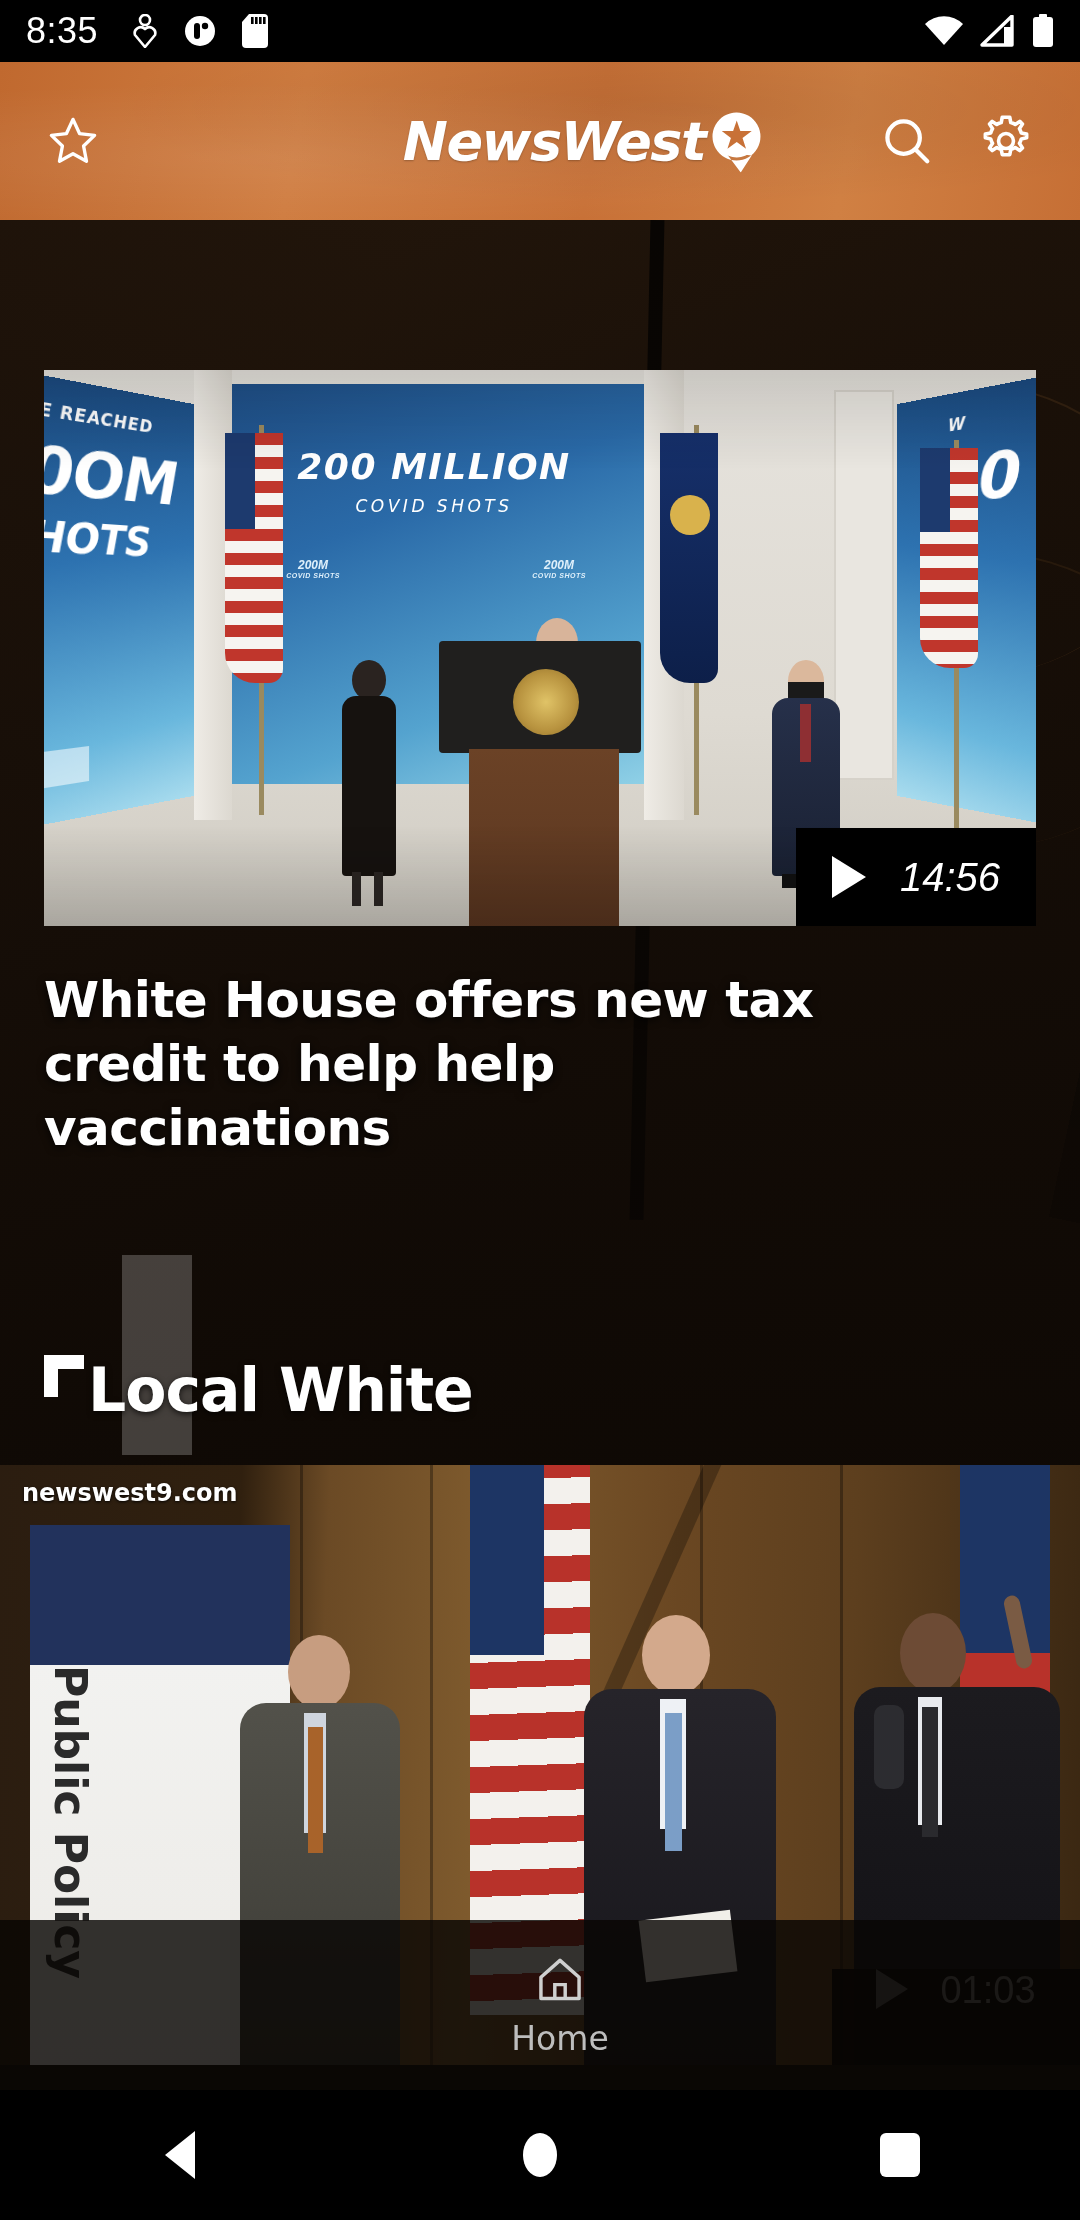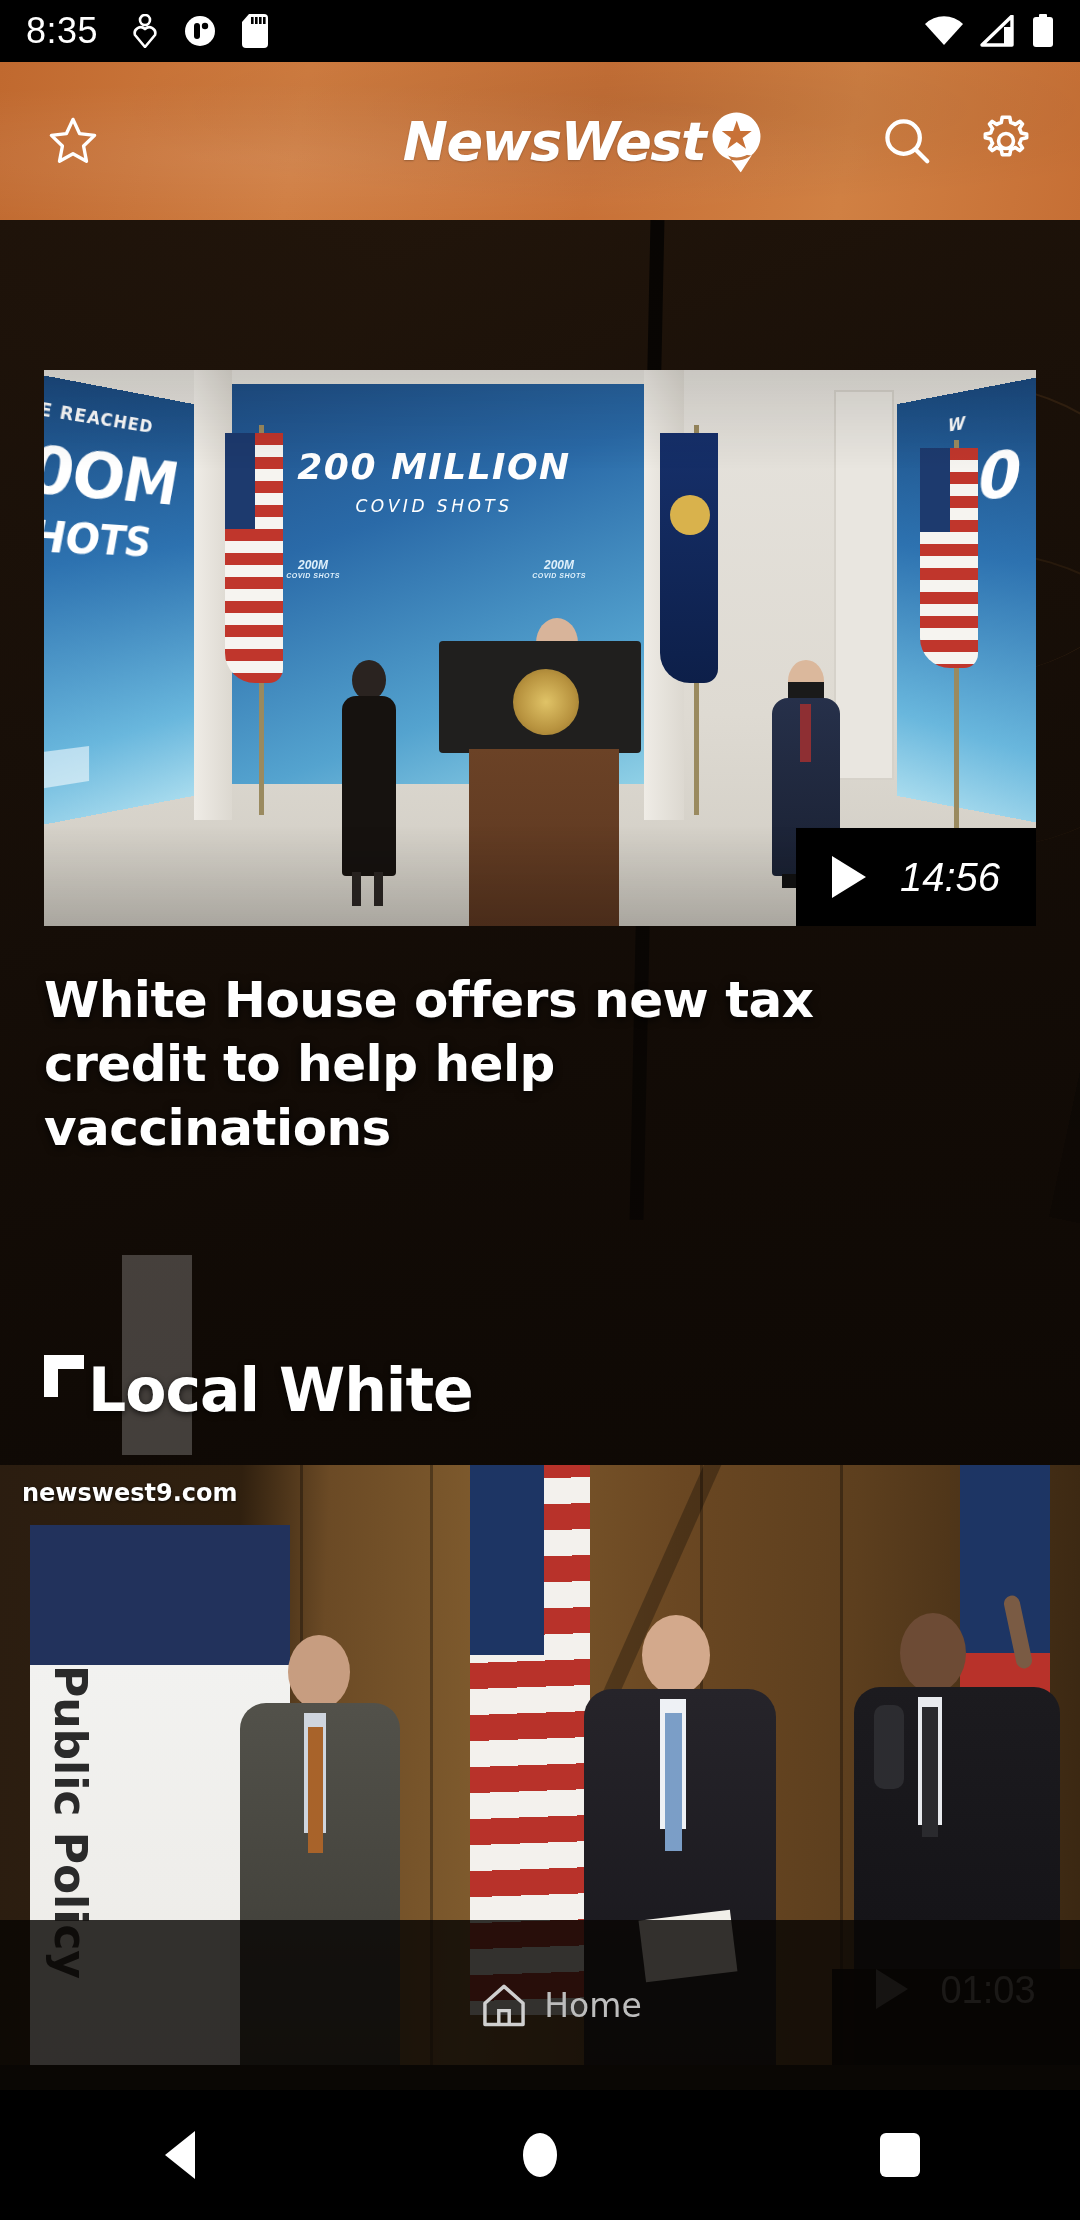--- a/index.html
+++ b/index.html
@@ -212,21 +212,21 @@
   }
   .duration-badge2 .dur{ color:#6d6d6d; font-size:38px; }
 
   
   .bottom-nav{
     position:absolute; left:0; bottom:130px; width:1080px; height:170px;
     background:rgba(8,6,4,.82);
     display:flex; align-items:center; z-index:40;
   }
   .nav-item{
-    flex:1; display:flex; flex-direction:row; align-items:center;
+    flex:1; display:flex; flex-direction:column; align-items:center;
     justify-content:center; gap:14px; background:none; border:none; cursor:pointer;margin-left:40px;
   }
   .nav-label{ font-size:33px; color:#bdbdbd; font-family:"DejaVu Sans", sans-serif; }
   .nav-item.active .nav-label{ color:#fff; font-weight:bold; }
   .nav-item.active svg{ filter:drop-shadow(0 0 1px #fff); }
 
   
   .sys-nav{
     position:absolute; left:0; bottom:0; width:1080px; height:130px;
     background:#000; display:flex; align-items:center; z-index:70;

